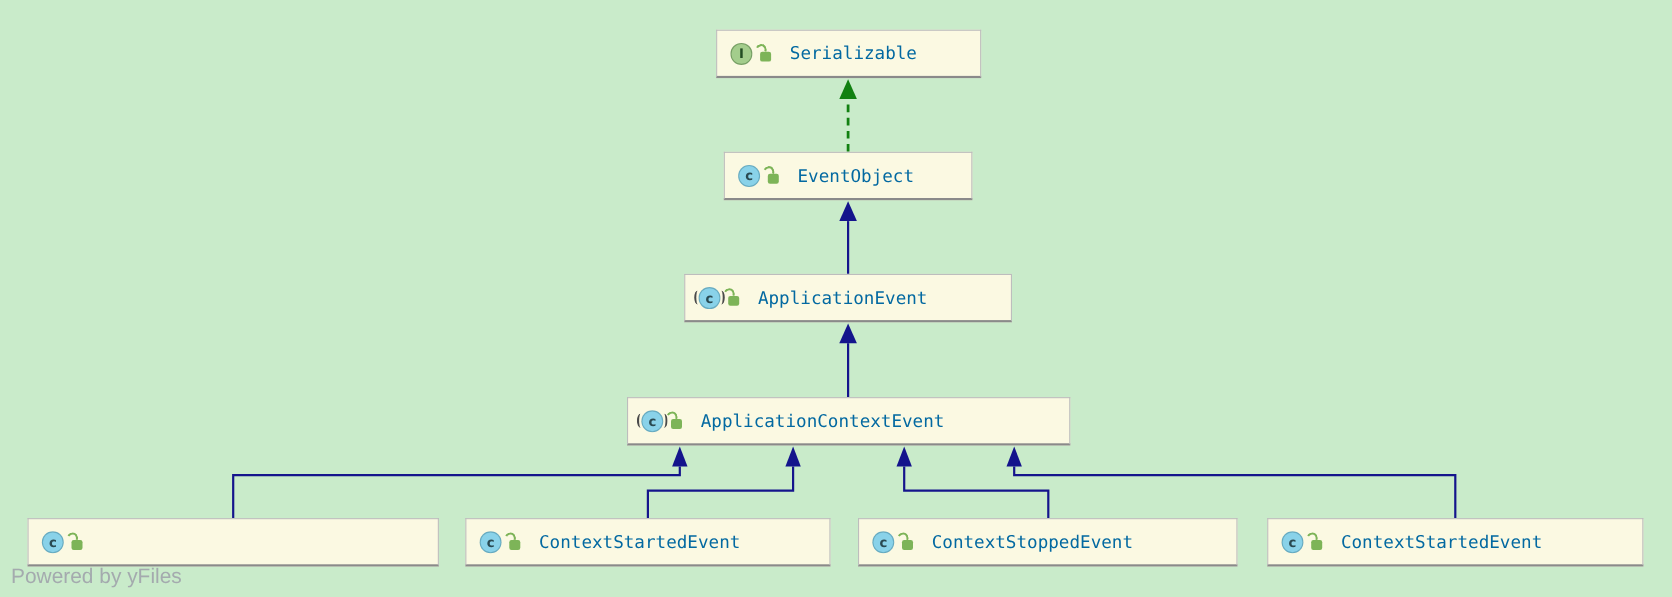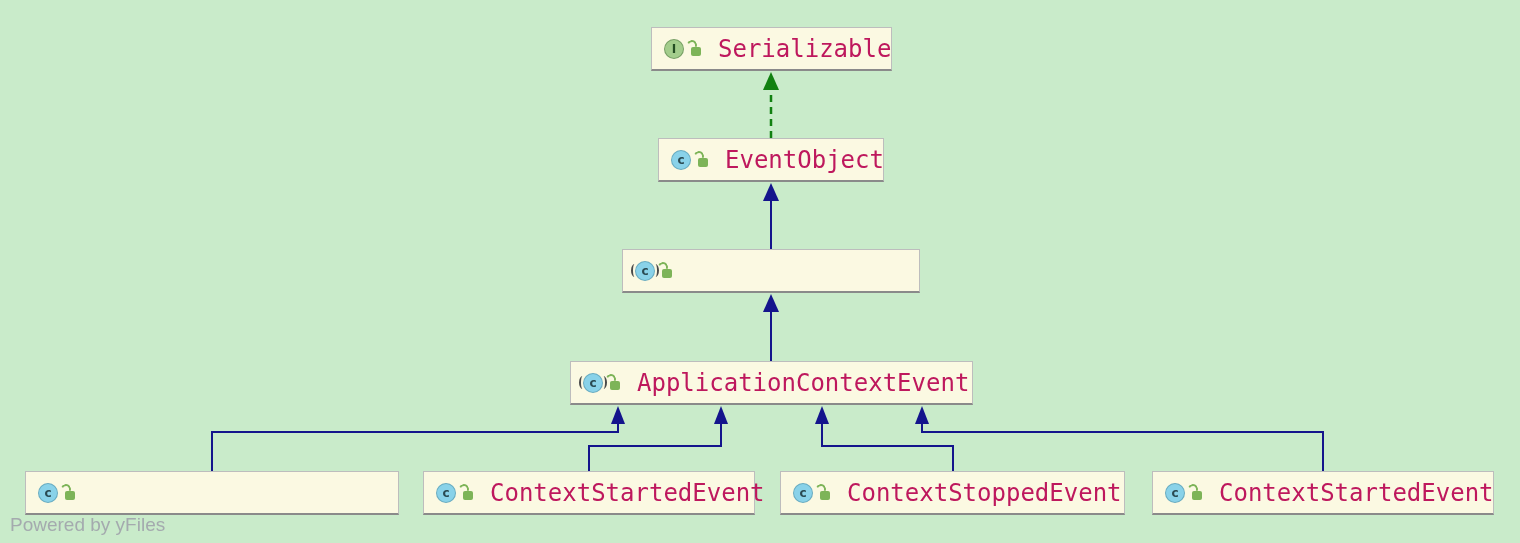--- a/index.html
+++ b/index.html
@@ -25,23 +25,23 @@
     background: #FBF9E2;
     border: 1px solid #BDBDBD;
     border-bottom: 2px solid #8A8A8A;
     display: flex;
     align-items: center;
     padding-left: 12px;
     gap: 7px;
     cursor: default;
   }
   .node .label {
-    font-size: 24px;
+    font-size: 16px;
     line-height: 1;
-    color: #be185d;
+    color: #0369a1;
     margin-left: 10px;
     white-space: nowrap;
   }
   
   .nicon {
     position: relative;
     width: 18px; height: 18px;
     border-radius: 50%;
     flex: 0 0 auto;
     display: flex;
@@ -156,20 +156,21 @@
     </span>
     <span class="lock"></span>
     <span class="label">EventObject</span>
   </div>
 
   <div class="node" style="left:622px; top:249px; width:298px;">
     <span class="nicon nicon-class nicon-abstract">
       <span class="glyph">c</span>
     </span>
     <span class="lock"></span>
+    <span class="label">ApplicationEvent</span>
   </div>
 
   <div class="node" style="left:570px; top:361px; width:403px;">
     <span class="nicon nicon-class nicon-abstract">
       <span class="glyph">c</span>
     </span>
     <span class="lock"></span>
     <span class="label">ApplicationContextEvent</span>
   </div>
 

